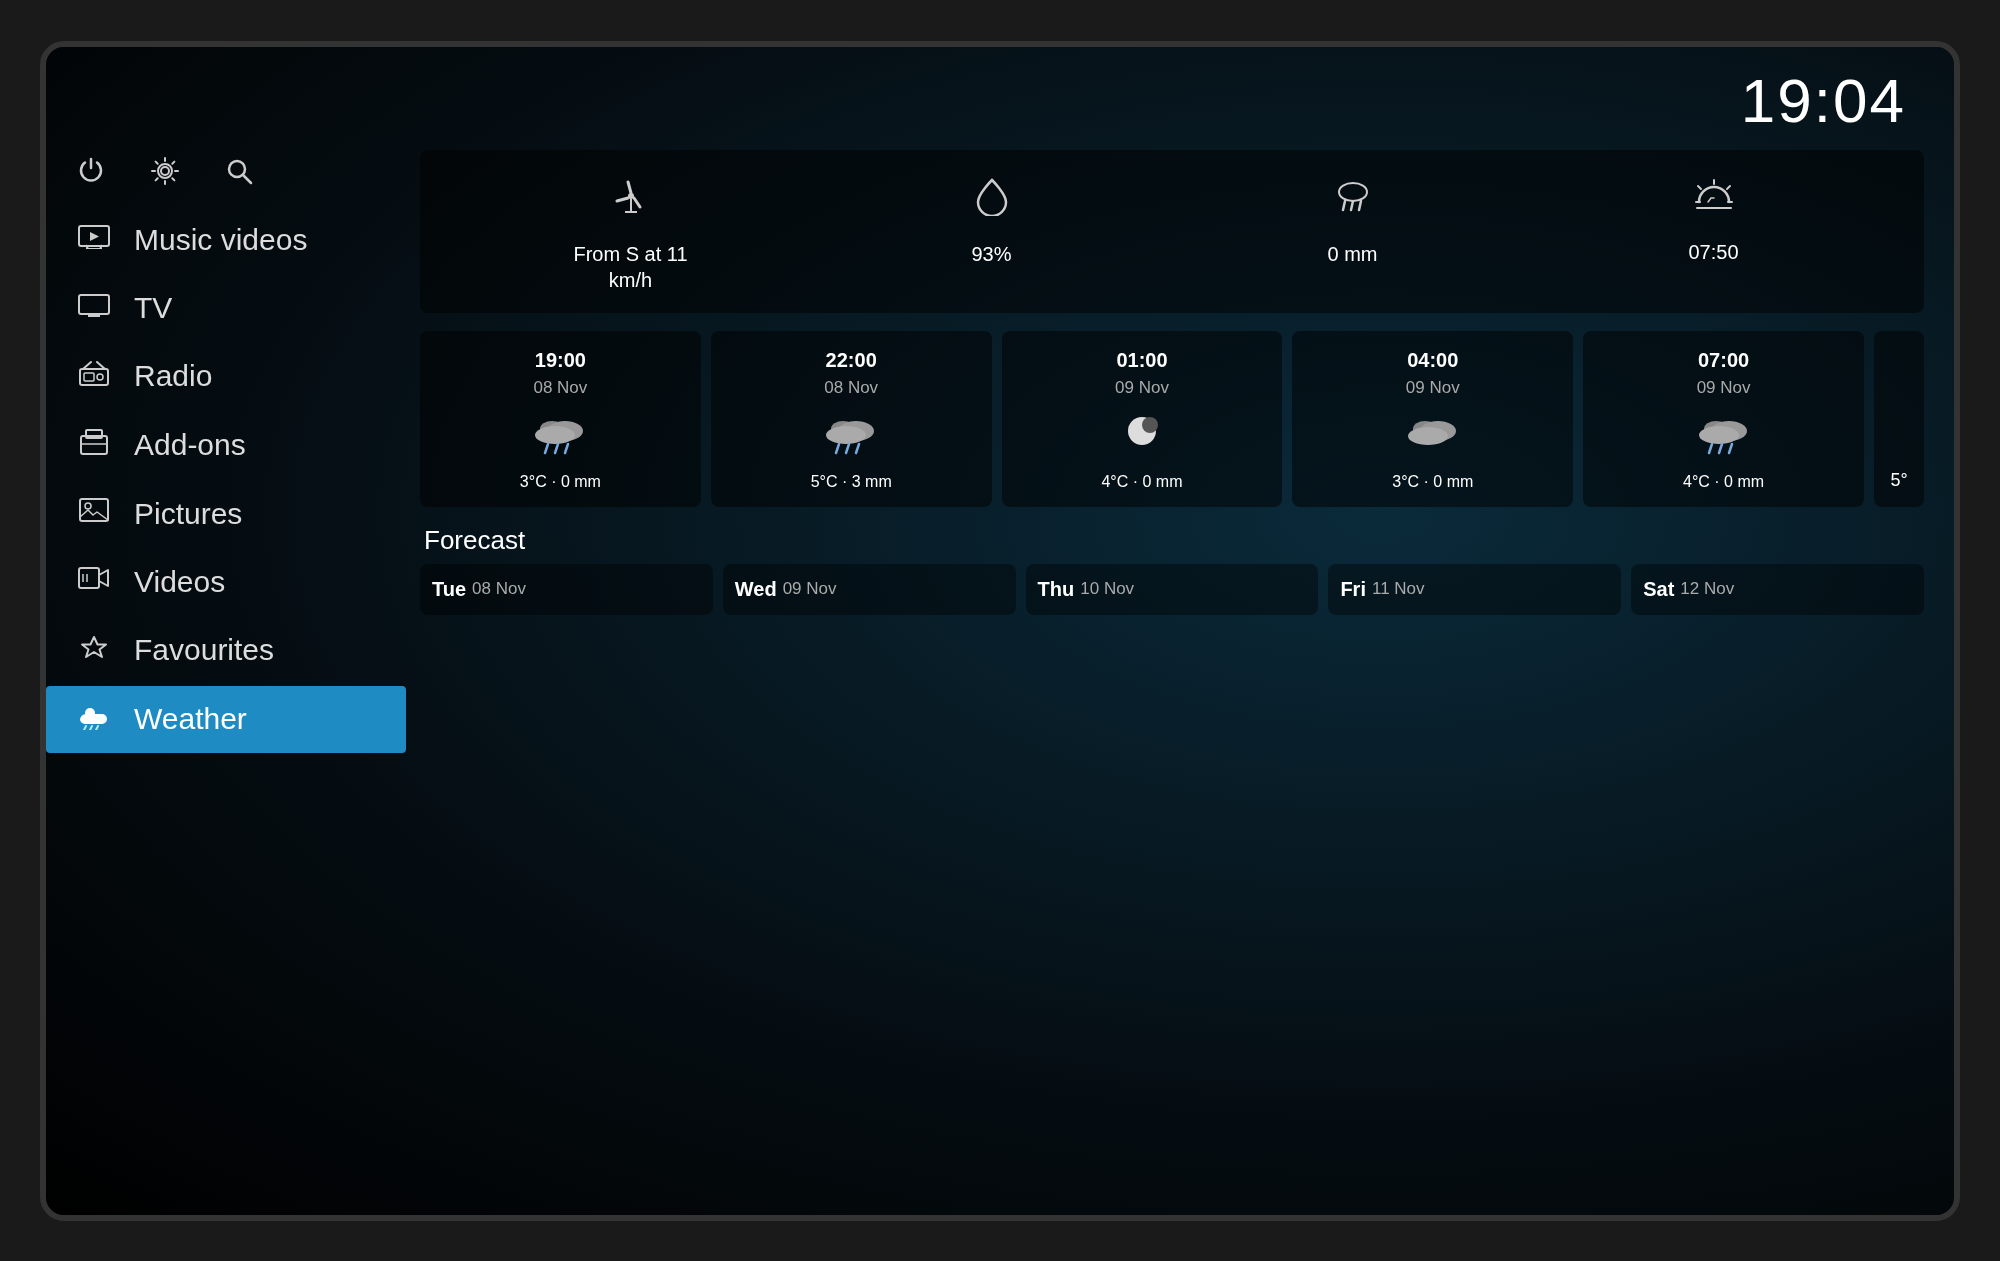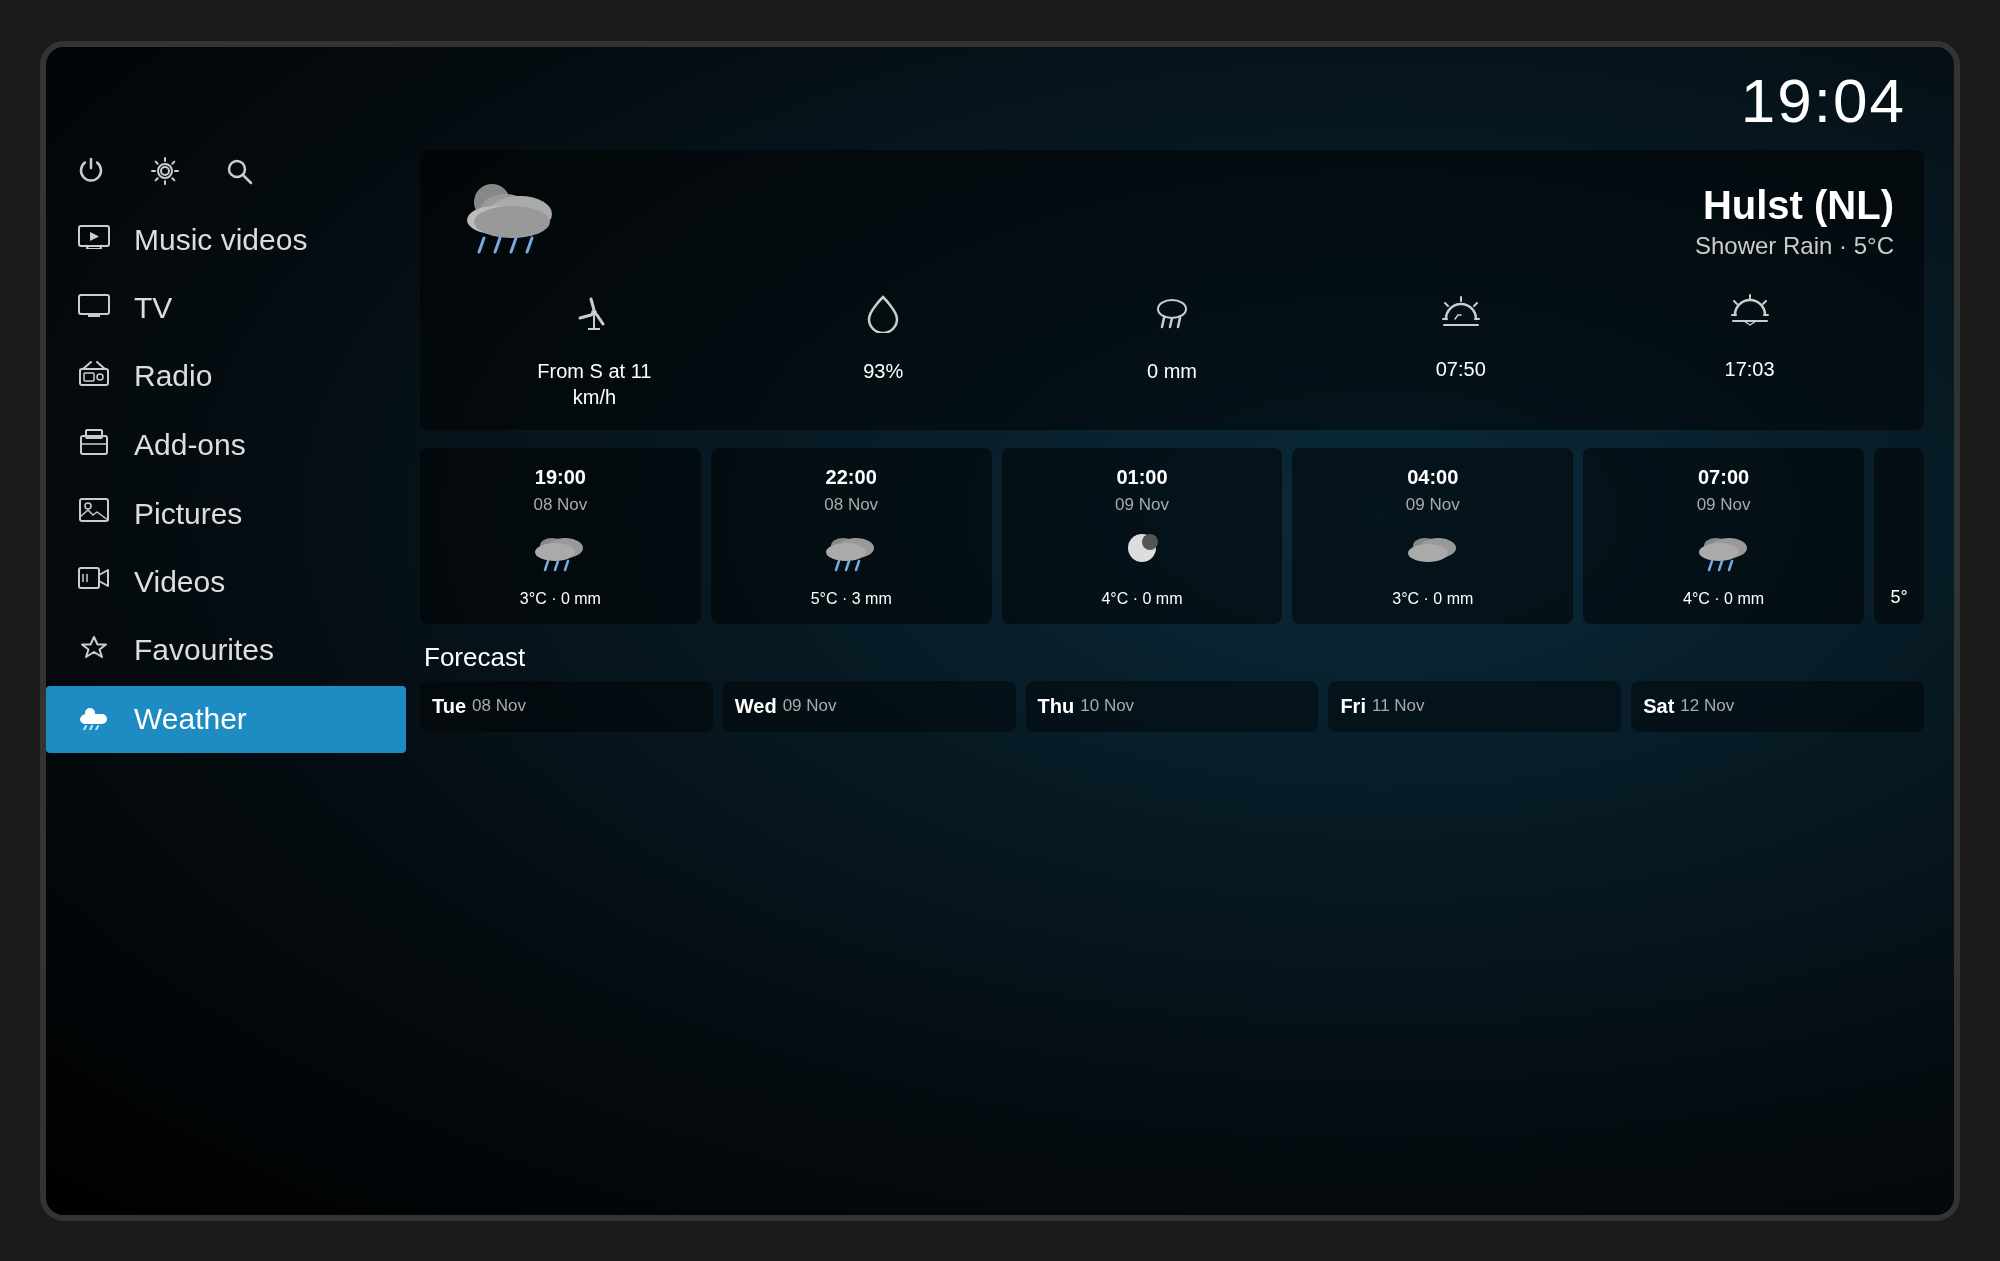--- a/index.html
+++ b/index.html
@@ -377,42 +377,20 @@
               <line x1="22" y1="24" x2="20" y2="28" stroke="#aef" stroke-width="2" stroke-linecap="round"></line>
             </svg>
           </span>
           <span class="nav-label">Weather</span>
         </div>
       </div>
 
       <div class="content-area">
 
         <div class="current-weather-card">
-          <div class="current-top">
-
-            <div class="current-weather-icon">
-              <svg width="120" height="90" viewBox="0 0 120 90" fill="none">
-
-                <circle cx="42" cy="32" r="18" fill="#888"></circle>
-                <ellipse cx="55" cy="40" rx="25" ry="16" fill="#999"></ellipse>
-                <ellipse cx="70" cy="44" rx="32" ry="18" fill="#aaa"></ellipse>
-                <ellipse cx="45" cy="50" rx="28" ry="14" fill="#bbb"></ellipse>
-                <ellipse cx="62" cy="52" rx="38" ry="16" fill="#999"></ellipse>
-
-                <line x1="34" y1="68" x2="29" y2="82" stroke="#7ad" stroke-width="3" stroke-linecap="round"></line>
-                <line x1="50" y1="68" x2="45" y2="82" stroke="#7ad" stroke-width="3" stroke-linecap="round"></line>
-                <line x1="66" y1="68" x2="61" y2="82" stroke="#7ad" stroke-width="3" stroke-linecap="round"></line>
-                <line x1="82" y1="68" x2="77" y2="82" stroke="#7ad" stroke-width="3" stroke-linecap="round"></line>
-              </svg>
-            </div>
-            <div class="current-location">
-              <div class="location-name">Hulst (NL)</div>
-              <div class="location-condition">Shower Rain · 5°C</div>
-            </div>
-          </div>
 
           <div class="current-details">
 
             <div class="detail-item">
               <div class="detail-icon">
                 <svg width="40" height="40" viewBox="0 0 40 40" fill="none">
 
                   <circle cx="20" cy="20" r="3" fill="#ccc"></circle>
 
                   <path d="M20 17L17 6L20 17Z" fill="#ccc"></path>
@@ -459,35 +437,20 @@
                   <line x1="34" y1="13" x2="37" y2="10" stroke="#ccc" stroke-width="2" stroke-linecap="round"></line>
                   <line x1="3" y1="26" x2="7" y2="26" stroke="#ccc" stroke-width="2" stroke-linecap="round"></line>
                   <line x1="35" y1="26" x2="39" y2="26" stroke="#ccc" stroke-width="2" stroke-linecap="round"></line>
                   <line x1="4" y1="32" x2="38" y2="32" stroke="#ccc" stroke-width="2" stroke-linecap="round"></line>
                   <path d="M15 26l3-4 3 0" stroke="#ccc" stroke-width="1.5" stroke-linecap="round"></path>
                 </svg>
               </div>
               <div class="detail-value">07:50</div>
             </div>
 
-            <div class="detail-item">
-              <div class="detail-icon">
-                <svg width="42" height="38" viewBox="0 0 42 38" fill="none">
-                  <path d="M6 22a15 15 0 0 1 30 0" stroke="#ccc" stroke-width="2.5" fill="none" stroke-linecap="round"></path>
-                  <line x1="21" y1="6" x2="21" y2="2" stroke="#ccc" stroke-width="2" stroke-linecap="round"></line>
-                  <line x1="8" y1="11" x2="5" y2="8" stroke="#ccc" stroke-width="2" stroke-linecap="round"></line>
-                  <line x1="34" y1="11" x2="37" y2="8" stroke="#ccc" stroke-width="2" stroke-linecap="round"></line>
-                  <line x1="3" y1="22" x2="7" y2="22" stroke="#ccc" stroke-width="2" stroke-linecap="round"></line>
-                  <line x1="35" y1="22" x2="39" y2="22" stroke="#ccc" stroke-width="2" stroke-linecap="round"></line>
-                  <line x1="4" y1="28" x2="38" y2="28" stroke="#ccc" stroke-width="2" stroke-linecap="round"></line>
-                  <path d="M15 28l6 4 6-4" stroke="#ccc" stroke-width="1.5" stroke-linecap="round" stroke-linejoin="round"></path>
-                </svg>
-              </div>
-              <div class="detail-value">17:03</div>
-            </div>
           </div>
         </div>
 
         <div class="hourly-section">
           <div class="hourly-cards">
 
             <div class="hourly-card">
               <div class="hourly-time">19:00<br><span style="font-weight:400;font-size:17px;color:#aaa">08 Nov</span></div>
               <div class="hourly-weather-icon">
                 <svg width="60" height="46" viewBox="0 0 60 46" fill="none">

